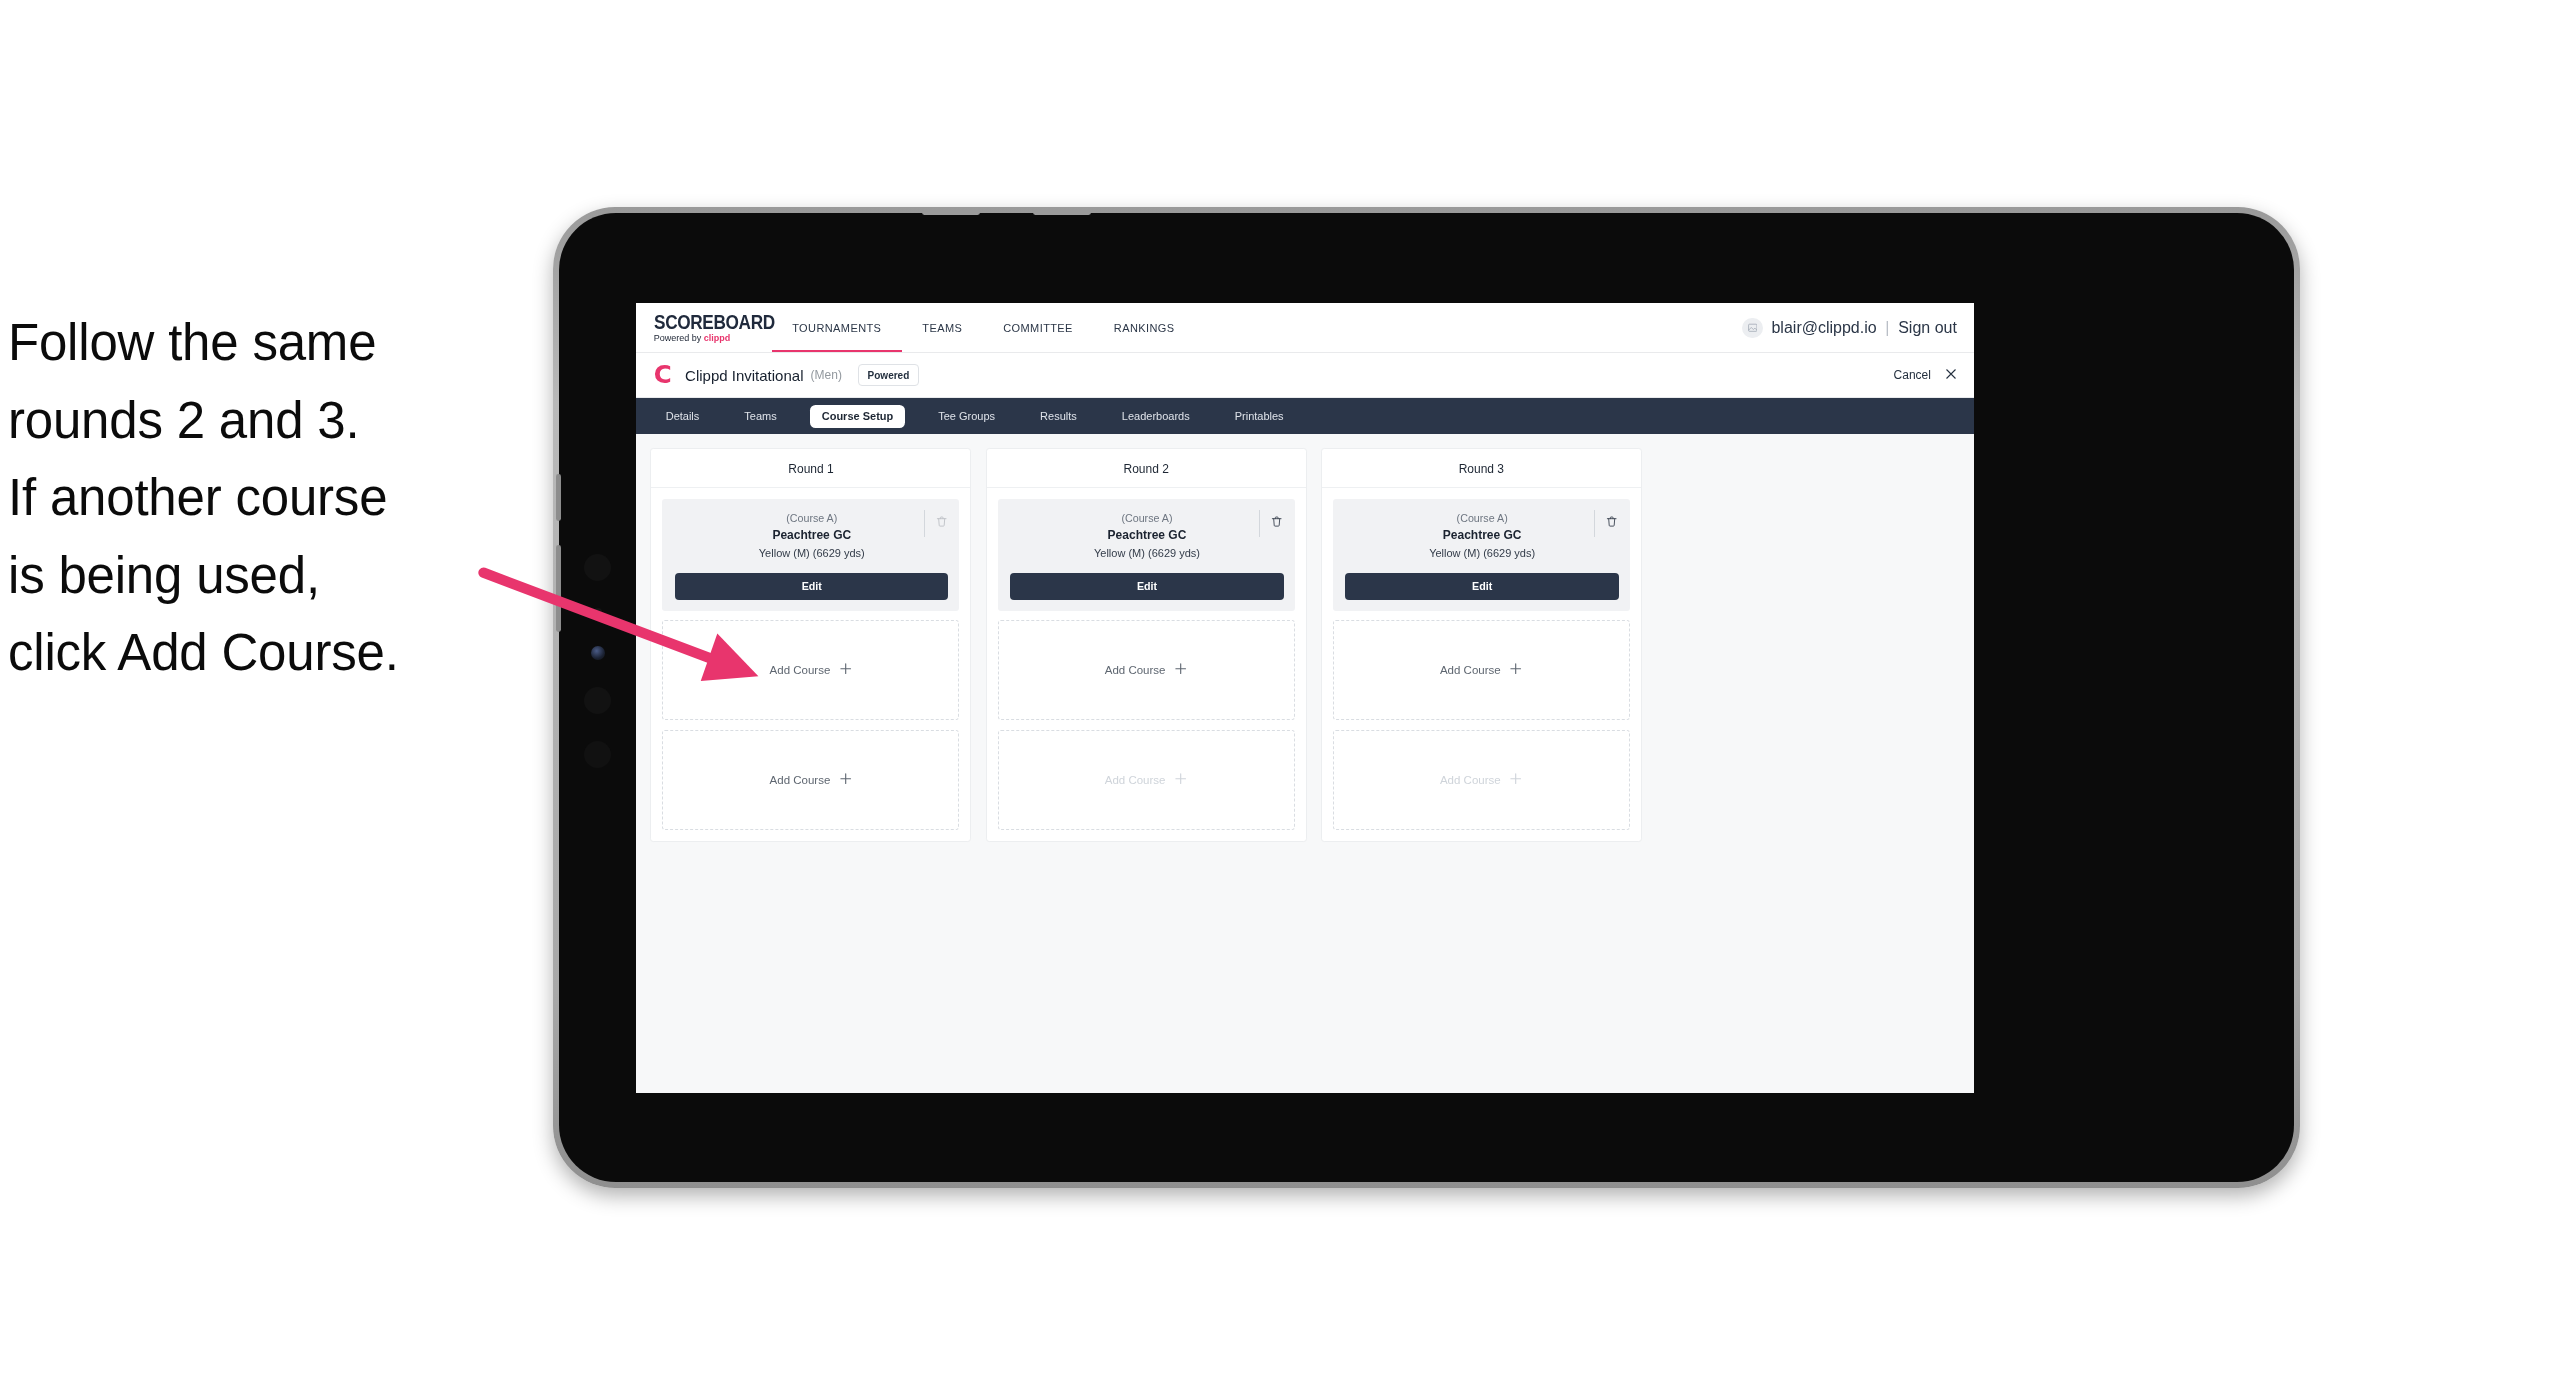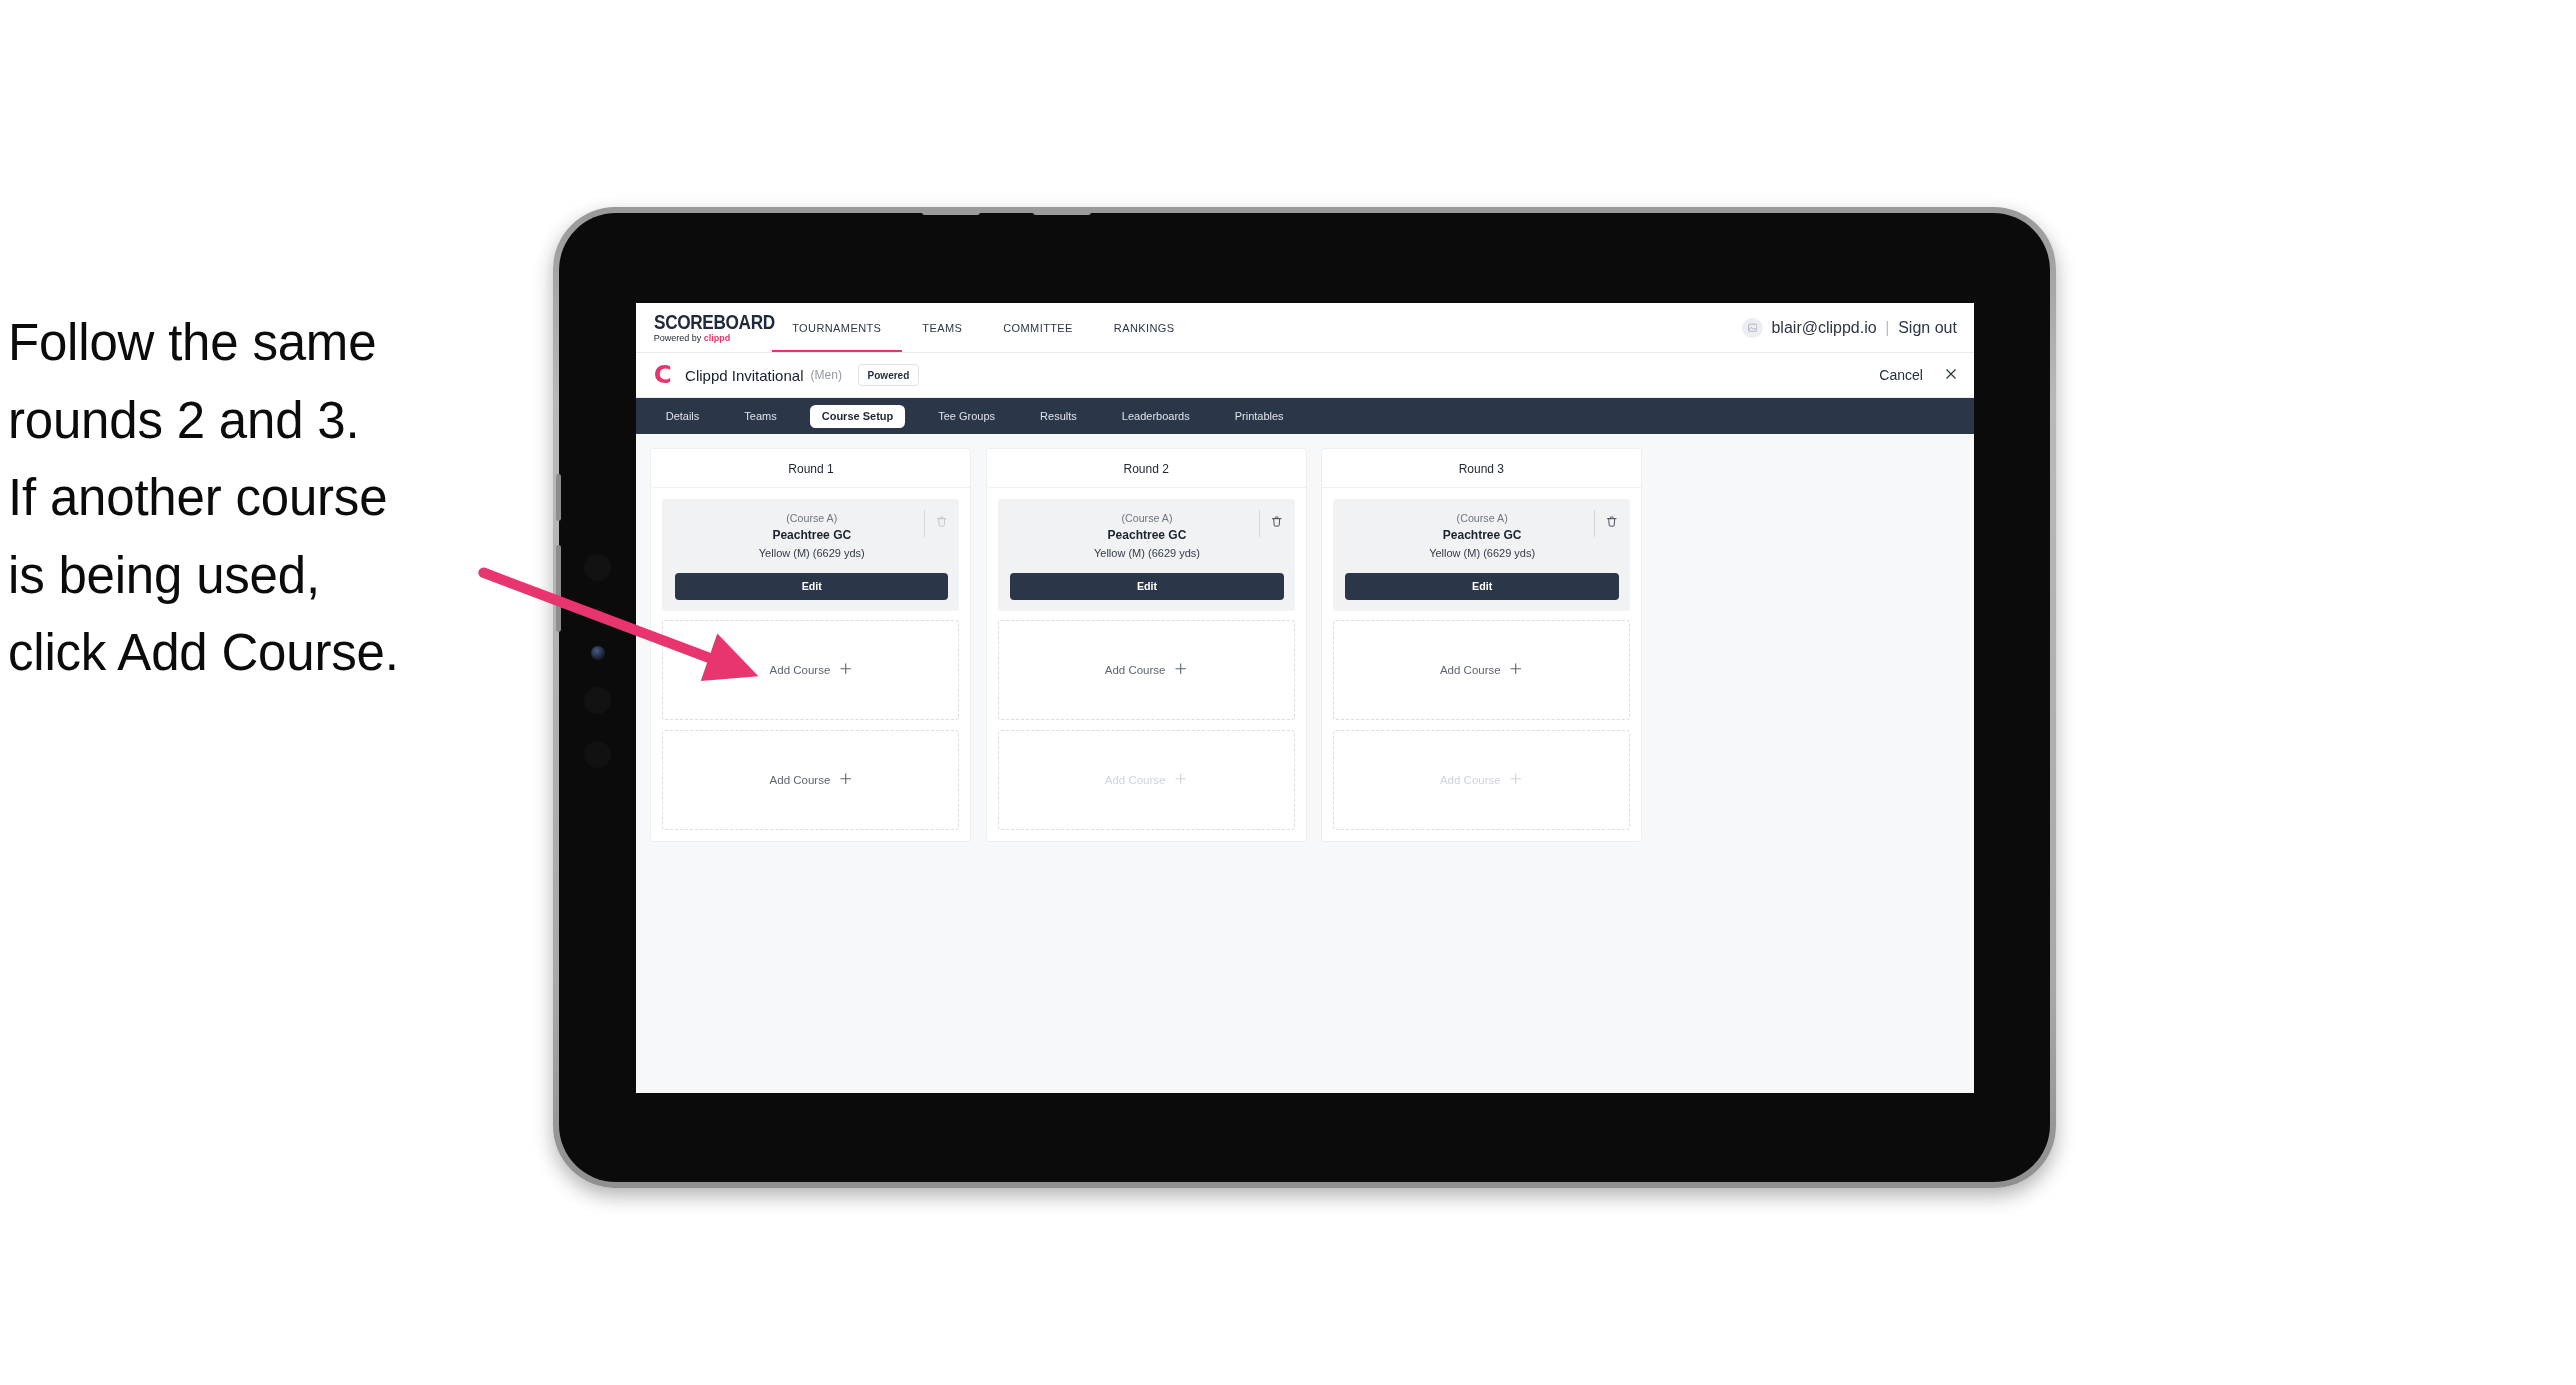--- a/index.html
+++ b/index.html
@@ -38,21 +38,21 @@
     width: 332px;
     height: 158px;
     pointer-events: none;
   }
 
   
   .tablet-outer {
     position: absolute;
     left: 553px;
     top: 207px;
-    width: 1503px;
+    width: 1747px;
     height: 981px;
     background: linear-gradient(180deg,#9a9a9a 0%, #b9b9b9 20%, #a8a8a8 80%, #8f8f8f 100%);
     border-radius: 62px;
     box-shadow: 0 8px 20.5px rgba(0,0,0,0.30);
   }
   .tablet-body {
     position: absolute;
     left: 6.3px;
     top: 6.3px;
     right: 6.3px;
@@ -205,22 +205,22 @@
     border-radius: 4px;
     padding: 4.7px 8.7px;
     font-size: 10px;
     font-weight: 700;
     color: #24303f;
     background: #fff;
     cursor: pointer;
   }
   .titlebar-spacer { flex: 1; }
   .cancel-btn {
-    display: flex; align-items: center; gap: 22px;
-    font-size: 14px; color: #24303f; cursor: pointer; justify-content: center;
+    display: flex; align-items: center; gap: 14px;
+    font-size: 12px; color: #24303f; cursor: pointer; justify-content: center;
   }
 
   
   .tabstrip {
     height: 36px;
     background: #2b3649;
     display: flex;
     align-items: center;
     padding: 0 17.4px;
     gap: 21px;

